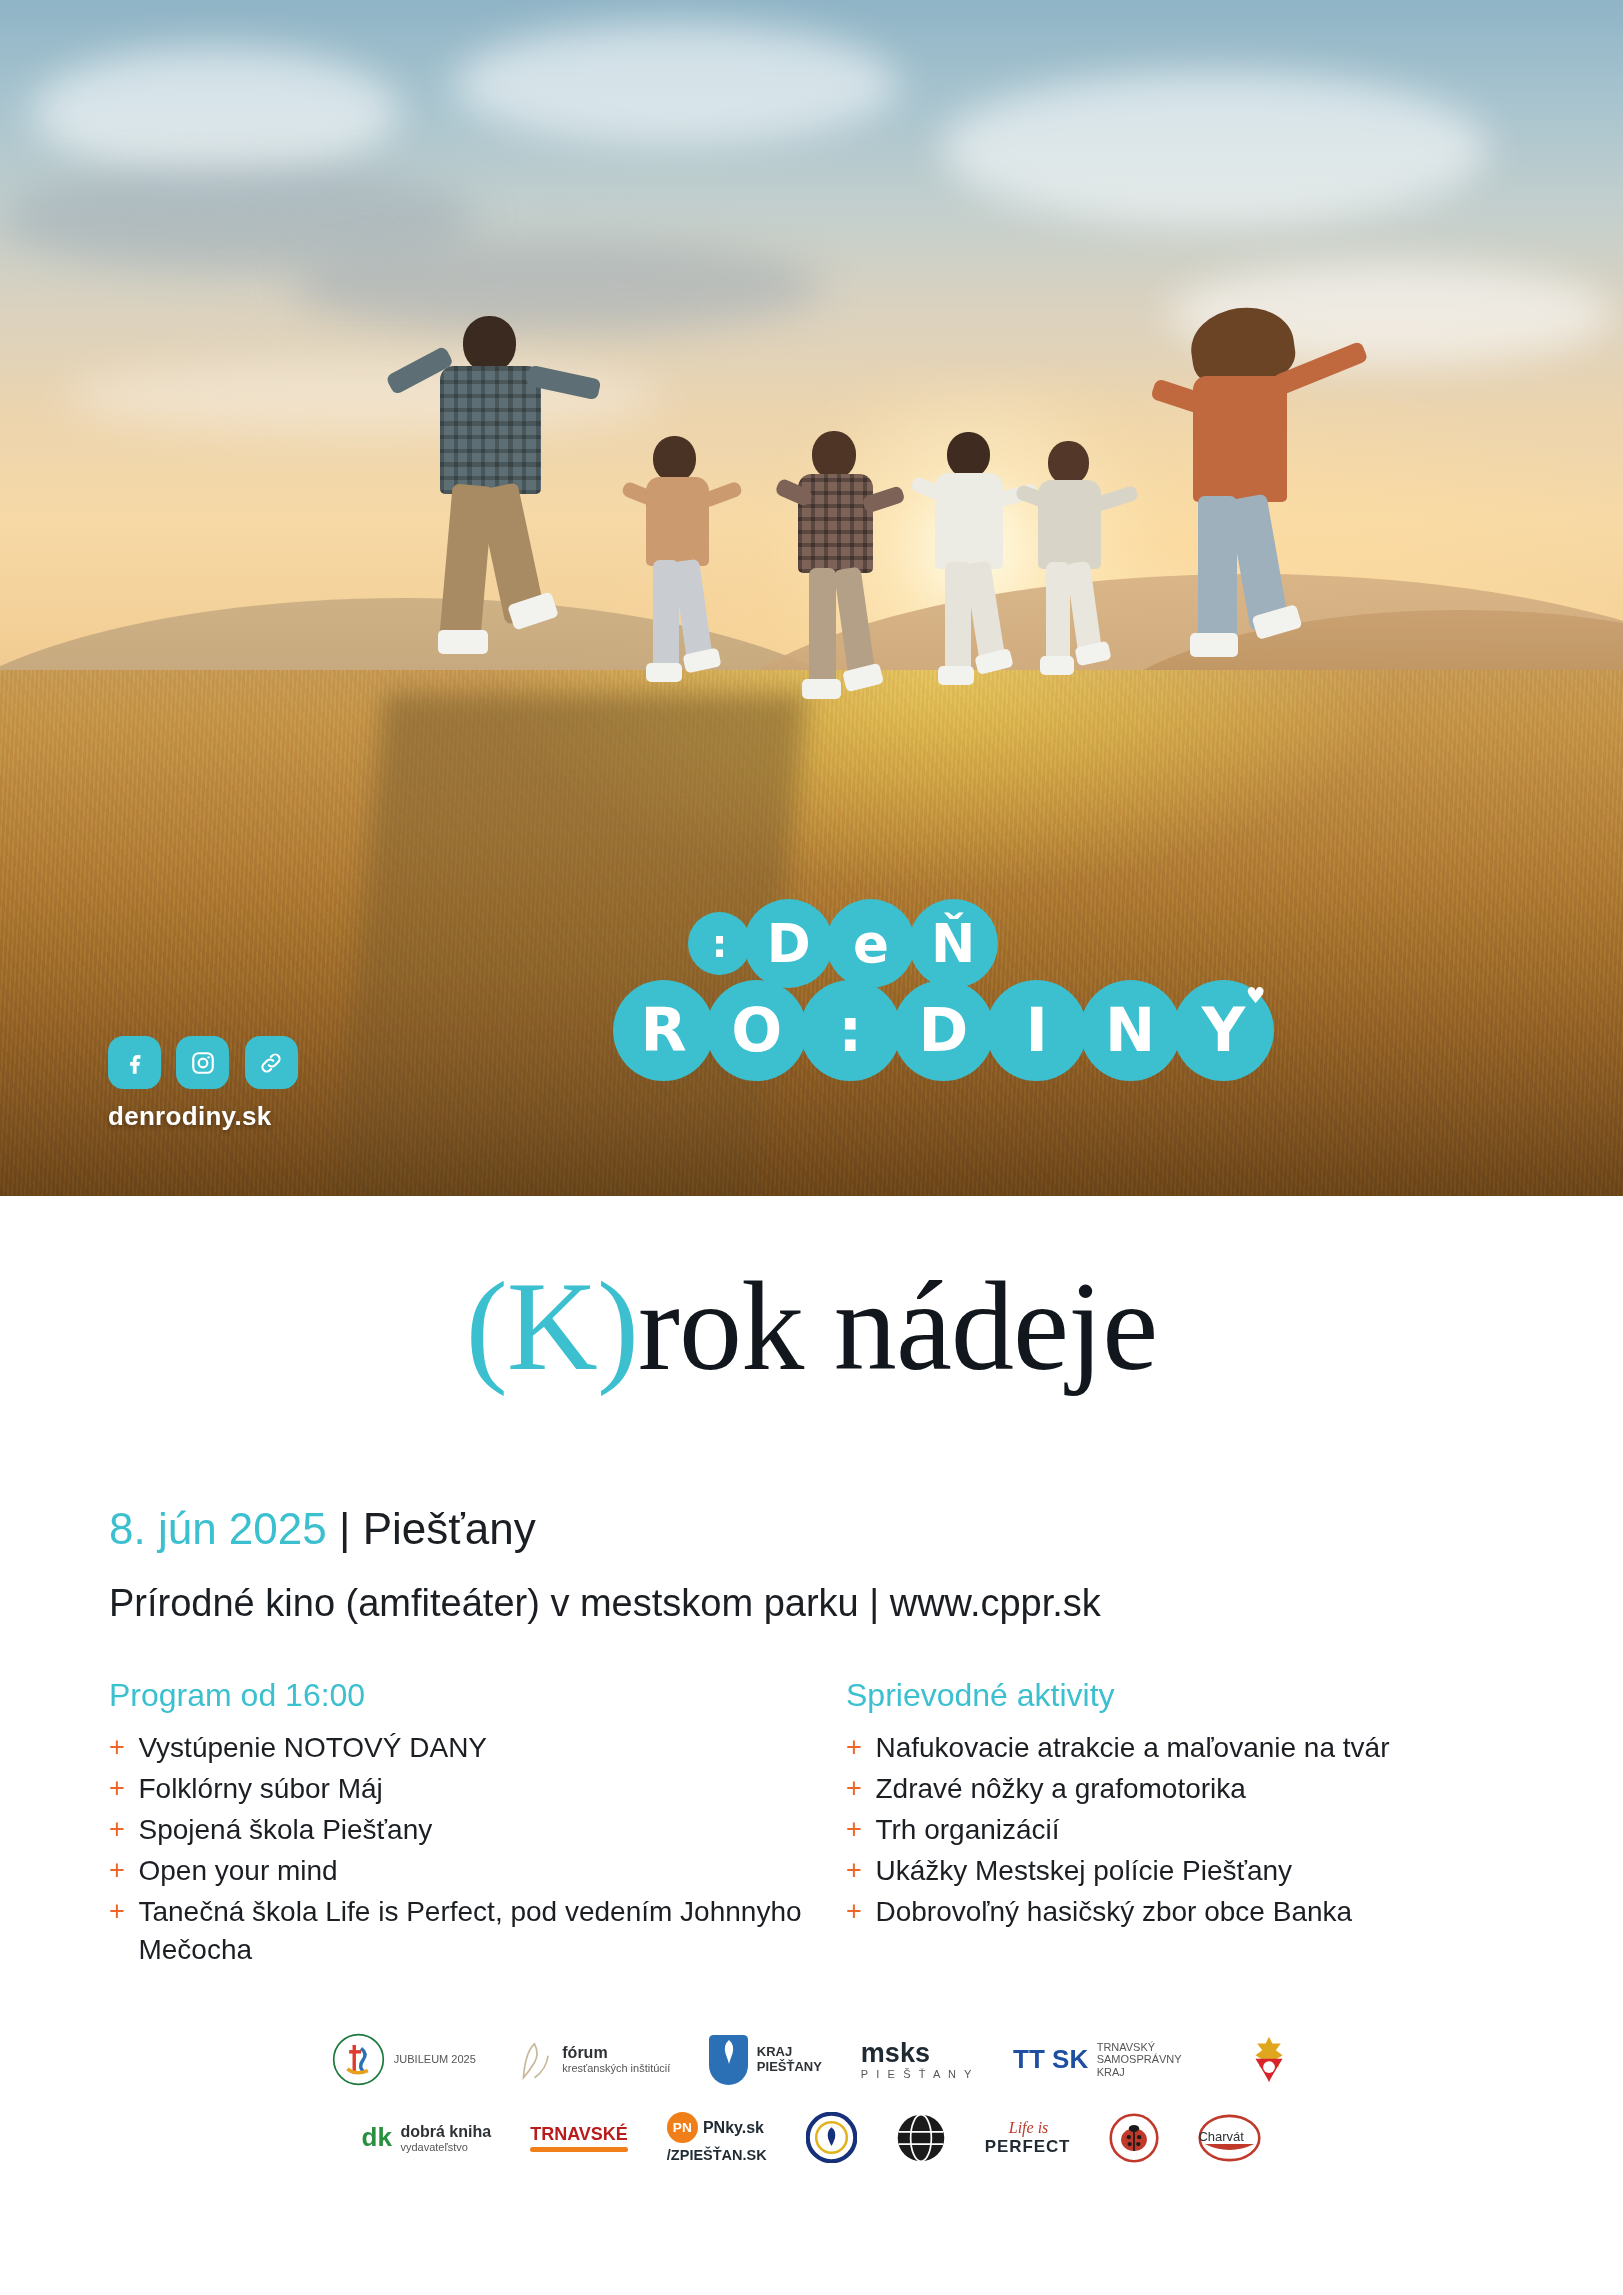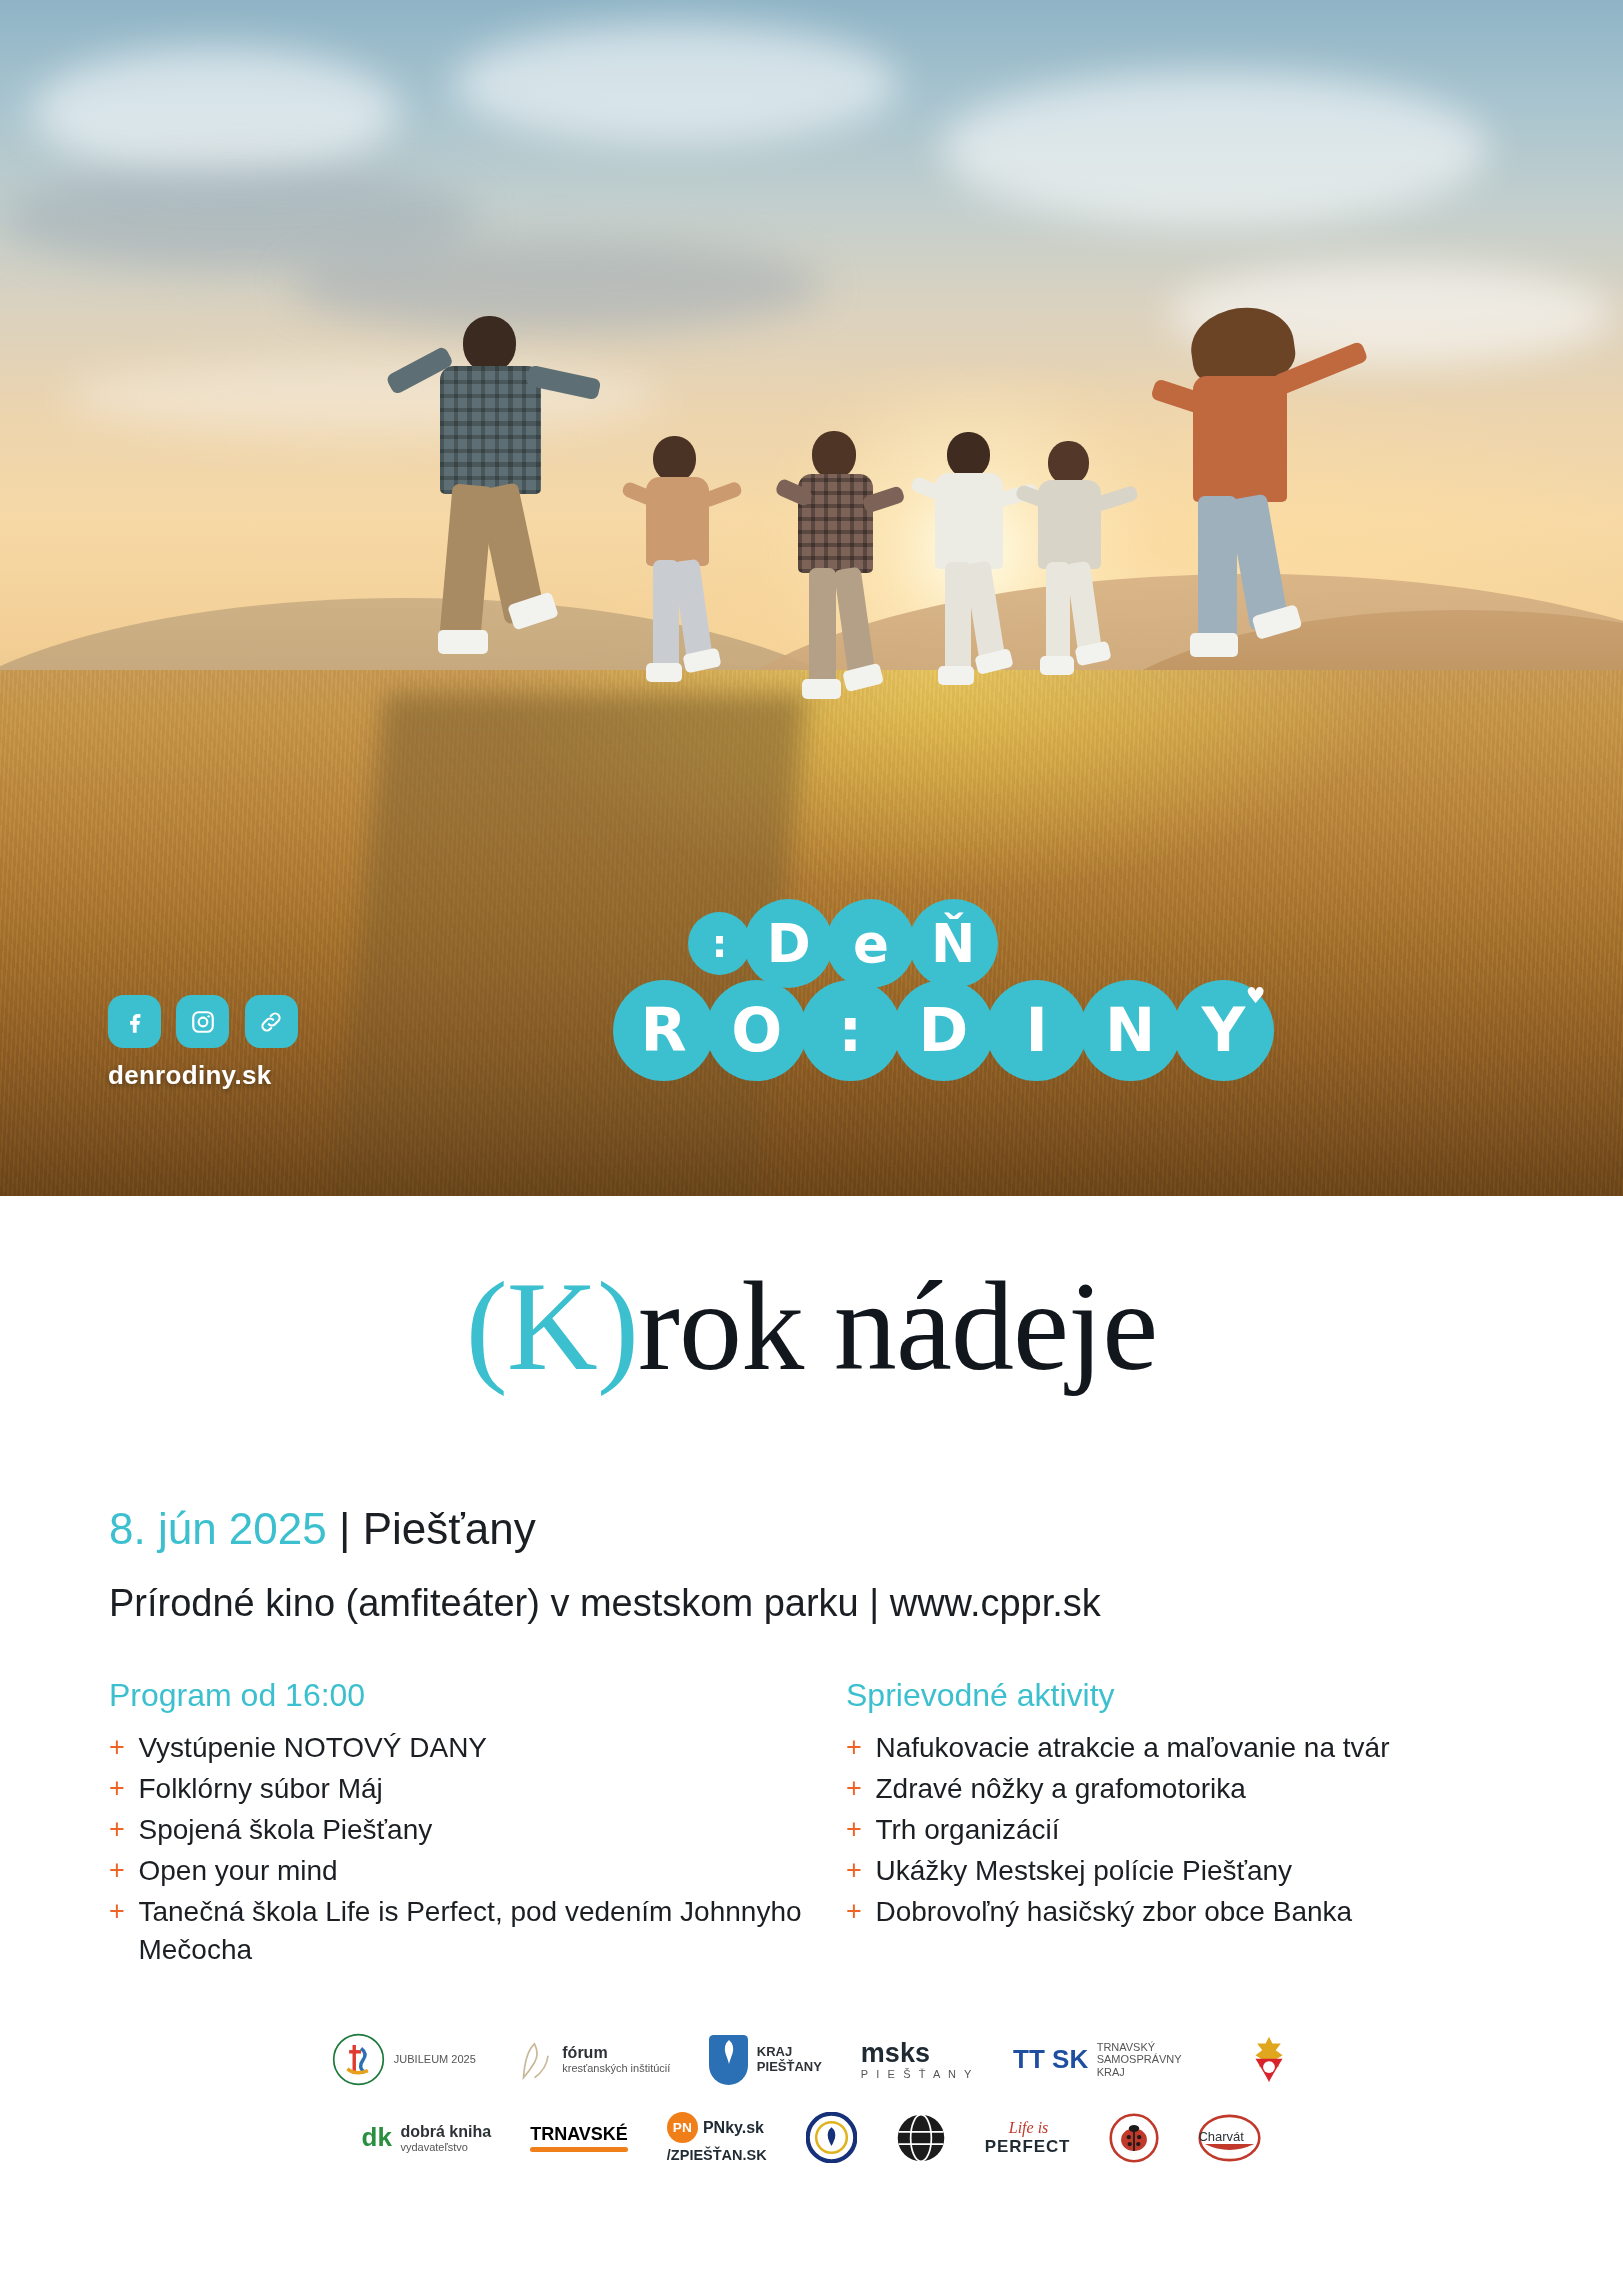--- a/index.html
+++ b/index.html
@@ -175,21 +175,21 @@
     font-weight: 700;
     font-size: 21.4px;
     line-height: 1.17;
     letter-spacing: 0.4px;
     text-shadow: 0 0.9px 3.4px rgba(0,0,0,.25);
   }
 
   
   .socials {
     position: absolute;
-    left: 108px; top: 995px;
+    left: 108px; top: 1036px;
     z-index: 8;
   }
   .social-row { display: flex; gap: 15.4px; }
   .social-btn {
     width: 53px; height: 53px;
     border-radius: 15.4px;
     background: #3cc0cf;
     display: flex; align-items: center; justify-content: center;
     color: #ffffff;
   }
@@ -603,21 +603,21 @@
       <div class="sp">
         <span class="glyph" style="font-size:26px; color:#2a8f3f;">dk</span>
         <span>
           <div class="sp-name" style="font-size:16px;">dobrá kniha</div>
           <div class="sp-sub">vydavateľstvo</div>
         </span>
       </div>
 
       <div class="sp">
         <span>
-          <div style="font-size:18px; font-weight:700; color:#000000;">TRNAVSKÉ</div>
+          <div style="font-size:18px; font-weight:700; color:#b91c1c;">TRNAVSKÉ</div>
           <div style="height:4.3px; width:100%; background:#f07f1a; border-radius:2.6px; margin-top:3.4px;"></div>
         </span>
       </div>
 
       <div class="sp">
         <span>
           <div style="display:flex; align-items:center; gap:5.1px;">
             <span class="circ" style="width:31px;height:31px;background:#f07f1a;font-size:13.7px;">PN</span>
             <span style="font-size:16px; font-weight:700; color:#1f2a33;">PNky.sk</span>
           </div>

